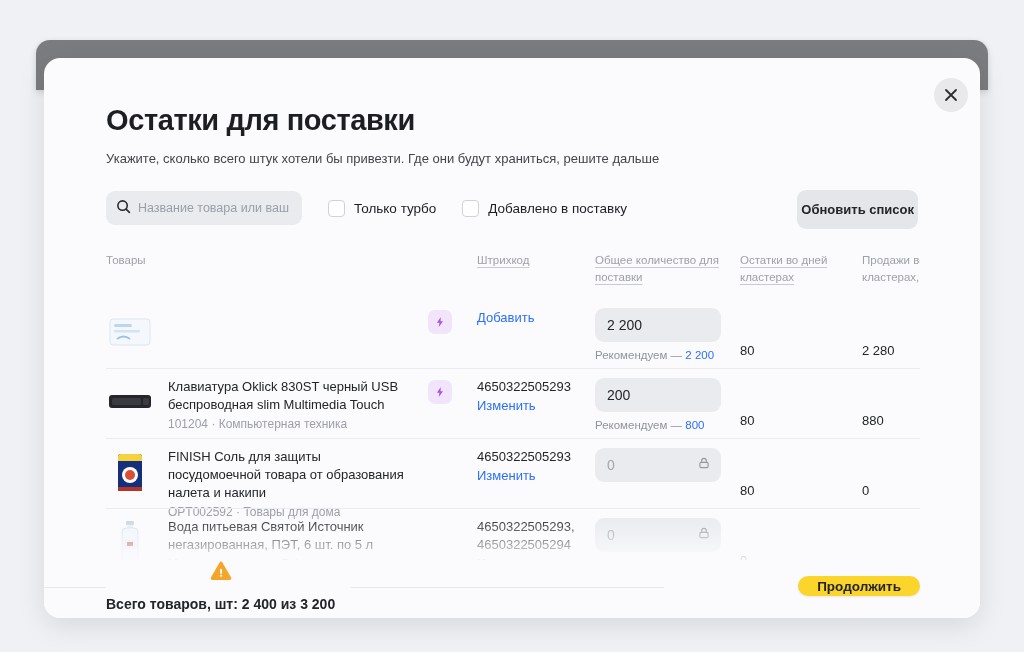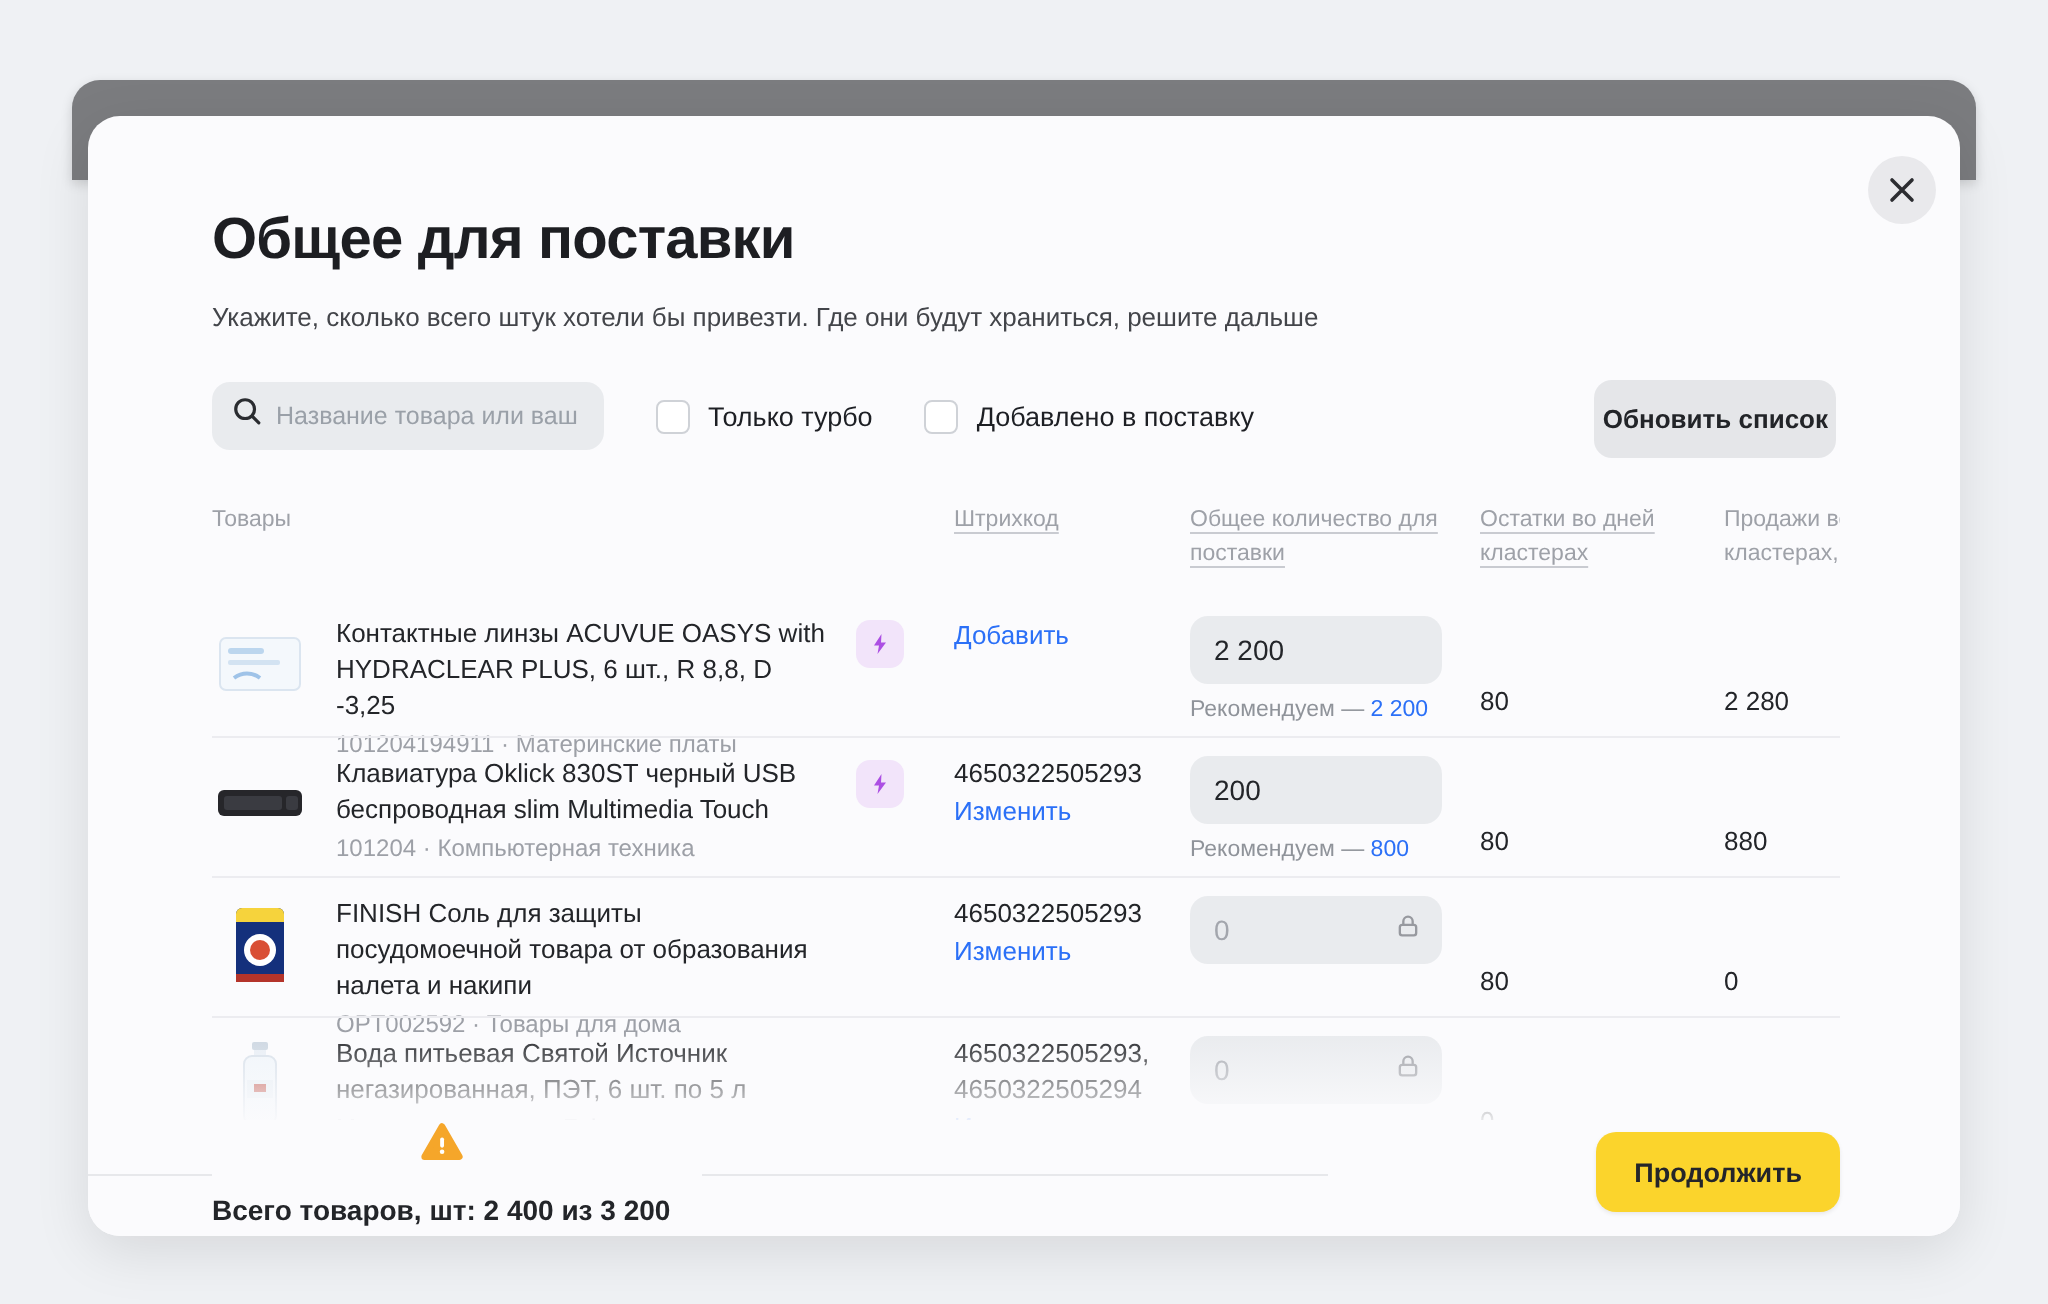--- a/index.html
+++ b/index.html
@@ -60,40 +60,40 @@
   .num { font-size:13px; color:#232529; padding-top:3px;margin-top:32px; }
 
   .fade { position:absolute; left:0; right:0; bottom:56px; height:46px;
     background:linear-gradient(to bottom, rgba(251,251,253,0), rgba(251,251,253,.95)); pointer-events:none; }
 
   .footer { position:absolute; left:0; right:0; bottom:0; height:58px; background:#fbfbfd;
     display:flex; align-items:center; justify-content:space-between; padding:0 60px 6px 62px; }
   .footer-line { position:absolute; left:0; top:27px; width:620px; height:1px; background:#e7e8eb; }
   .total { position:relative; background:#fbfbfd; display:flex; align-items:center; gap:10px; padding-right:16px;flex-direction:column; }
   .total-text { font-size:14px; font-weight:700; color:#232529; }
-  .continue-btn { position:relative; height:40px; padding:0 19px; border:none; border-radius:10px;
+  .continue-btn { position:relative; height:20px; padding:0 19px; border:none; border-radius:10px;
     background:#fbd42c; font-size:13.5px; font-weight:700; color:#24252a; font-family:inherit;
     cursor:pointer; box-shadow:0 1px 2px rgba(0,0,0,.08);text-align:right; }
 </style>
 </head>
 <body>
 
 <div class="top-bar"></div>
 
 <div class="modal">
   <button class="close-btn">
     <span>
       <svg width="14" height="14" viewBox="0 0 14 14">
           <path d="M2 2l10 10M12 2L2 12" stroke="#2c2d31" stroke-width="1.8" stroke-linecap="round"></path>
         </svg>
     </span>
   </button>
 
   <div class="modal-inner">
-    <h1 class="title">Общее для поставки</h1>
+    <h1 class="title">Остатки для поставки</h1>
     <div class="subtitle">Укажите, сколько всего штук хотели бы привезти. Где они будут храниться, решите дальше</div>
 
     <div class="filters">
       <div class="search-box">
         <span>
           <svg width="15" height="15" viewBox="0 0 16 16" fill="none">
               <circle cx="7" cy="7" r="5" stroke="#2a2c30" stroke-width="1.7"></circle>
               <path d="M10.8 10.8L14.3 14.3" stroke="#2a2c30" stroke-width="1.7" stroke-linecap="round"></path>
             </svg>
         </span>
@@ -124,24 +124,20 @@
 
         <div class="trow">
           <div class="prod">
             <div class="thumb">
               <svg width="46" height="46" viewBox="0 0 46 46">
                   <rect x="3" y="10" width="40" height="26" rx="3" fill="#f4f8fc" stroke="#dbe5f0"></rect>
                   <rect x="7" y="15" width="18" height="3" rx="1.5" fill="#bcd6ee"></rect>
                   <rect x="7" y="21" width="26" height="2.5" rx="1" fill="#d3e3f2"></rect>
                   <path d="M10 30c4-3 9-3 13 0" stroke="#9fc3e8" fill="none" stroke-width="2"></path>
                 </svg>
-            </div>
-            <div>
-              <div class="p-title">Контактные линзы ACUVUE OASYS with HYDRACLEAR PLUS, 6 шт., R 8,8, D -3,25</div>
-              <div class="p-meta">101204194911 · Материнские платы</div>
             </div>
           </div>
           <div>
               <span class="turbo">
                 <svg width="12" height="12" viewBox="0 0 24 24">
                   <path d="M13.5 2 6 13.5h5L9.5 22 18 10.5h-5z" fill="#AC4FE3"></path>
                 </svg>
               </span>
             </div>
           <div class="bc"><span class="link">Добавить</span></div>

